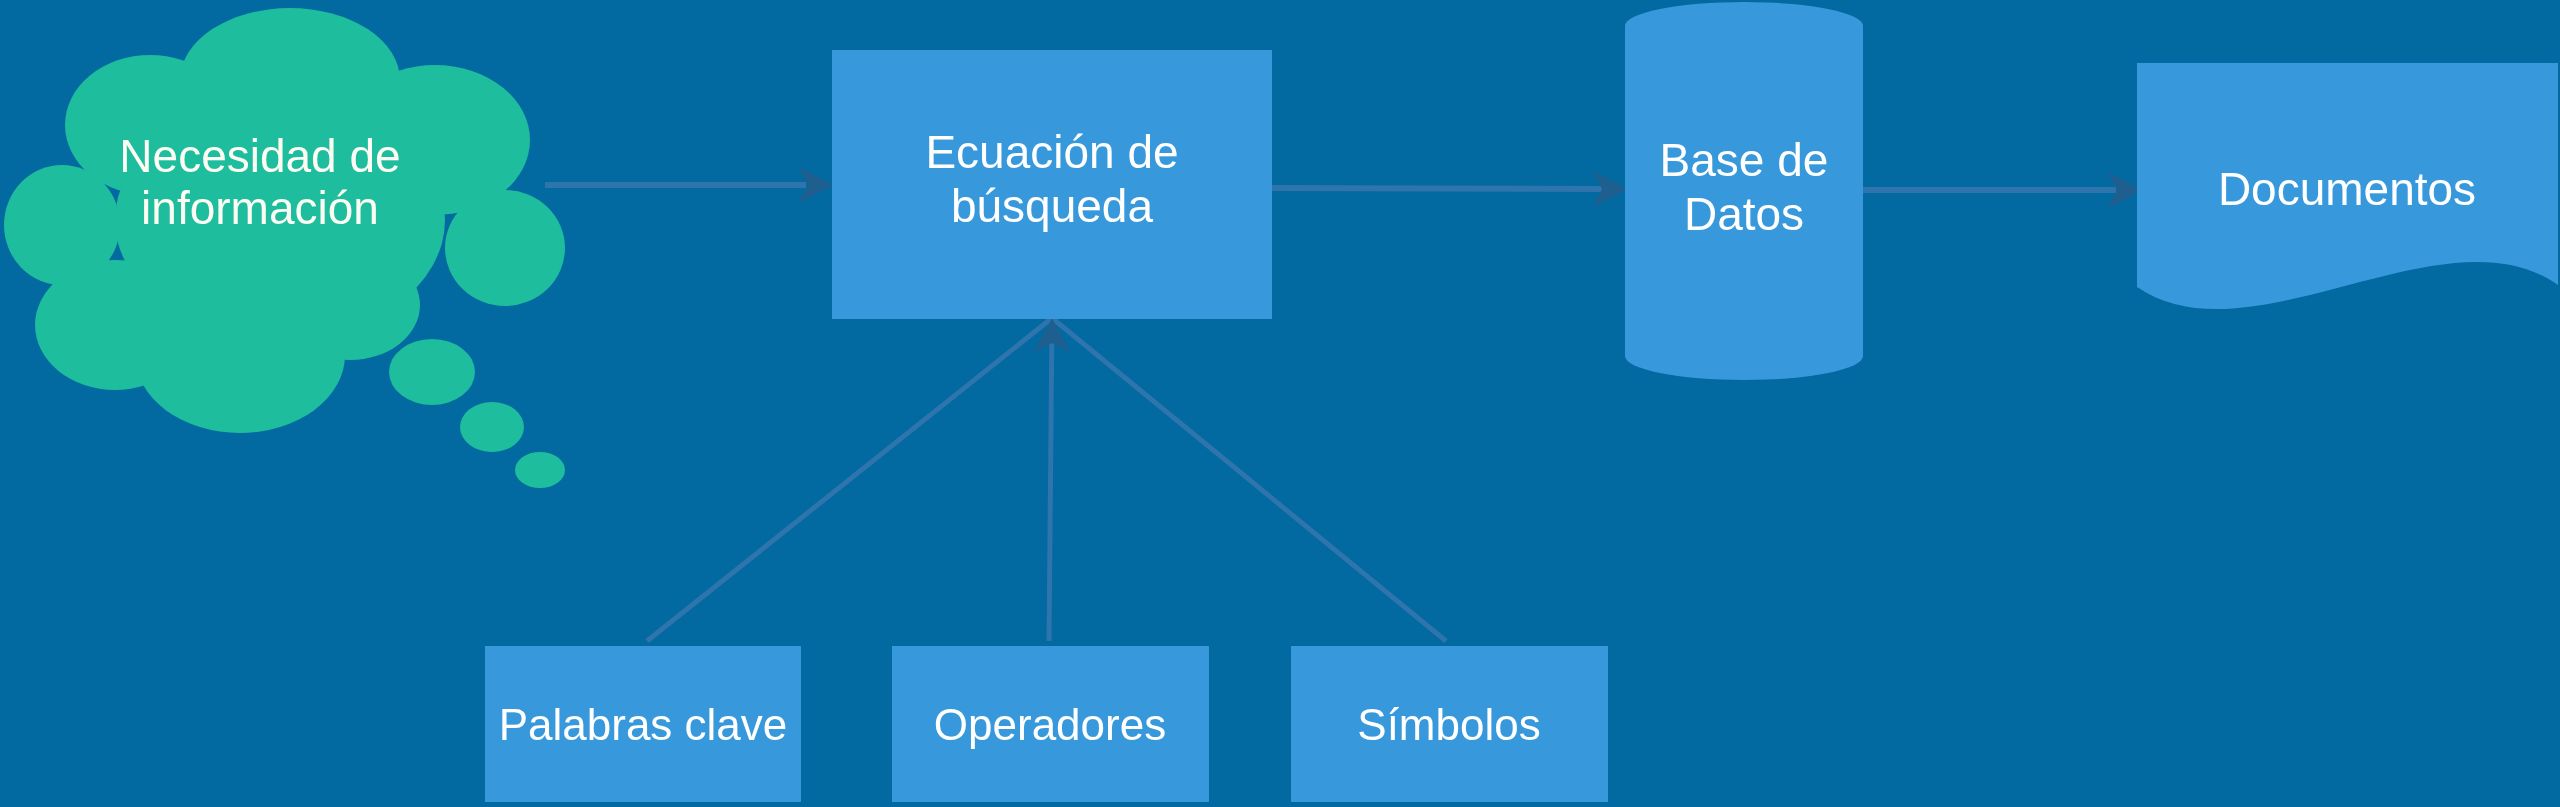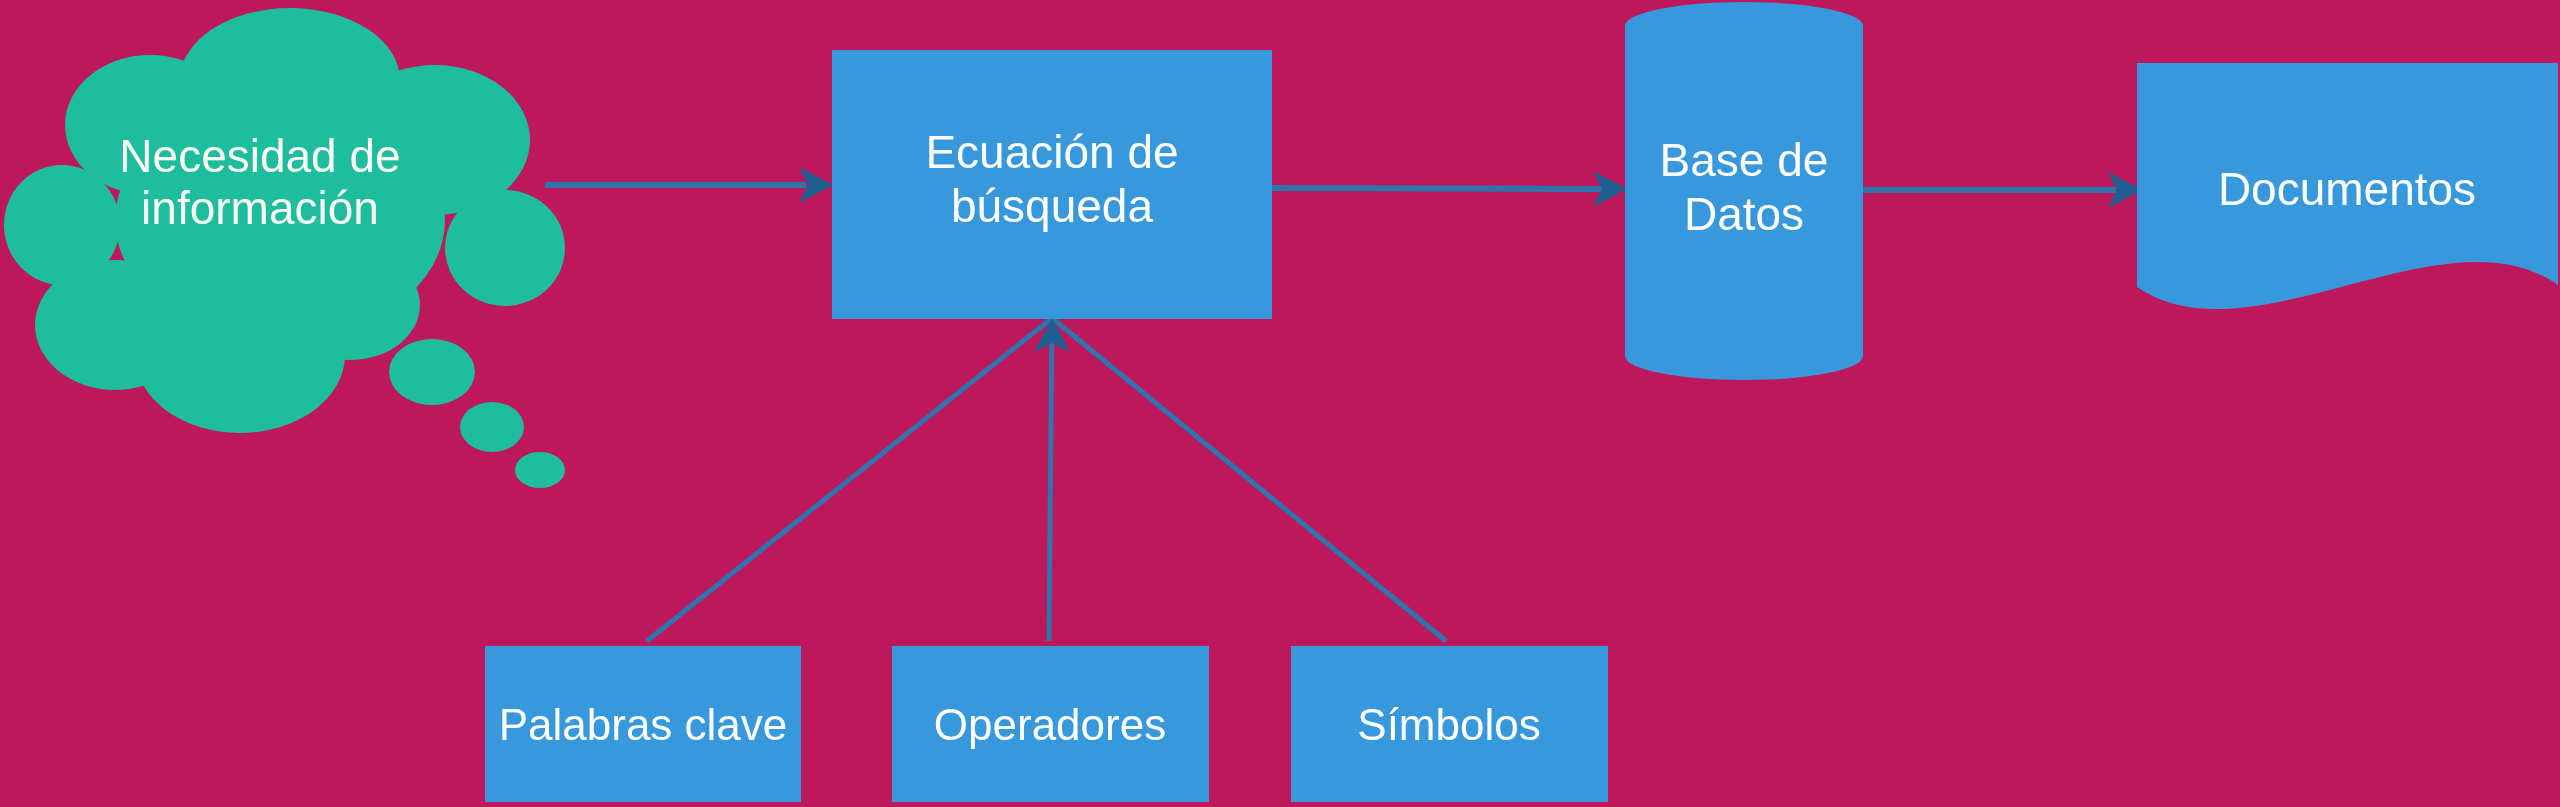--- a/index.html
+++ b/index.html
@@ -4,21 +4,21 @@
 <style>
   html, body {
     margin: 0;
     padding: 0;
     background: #000000;
   }
   .stage {
     position: relative;
     width: 2560px;
     height: 807px;
-    background: #be185d;
+    background: #0369a1;
     overflow: hidden;
     font-family: "Liberation Sans", sans-serif;
   }
   .stage svg {
     position: absolute;
     inset: 0;
     width: 100%;
     height: 100%;
     display: block;
   }

